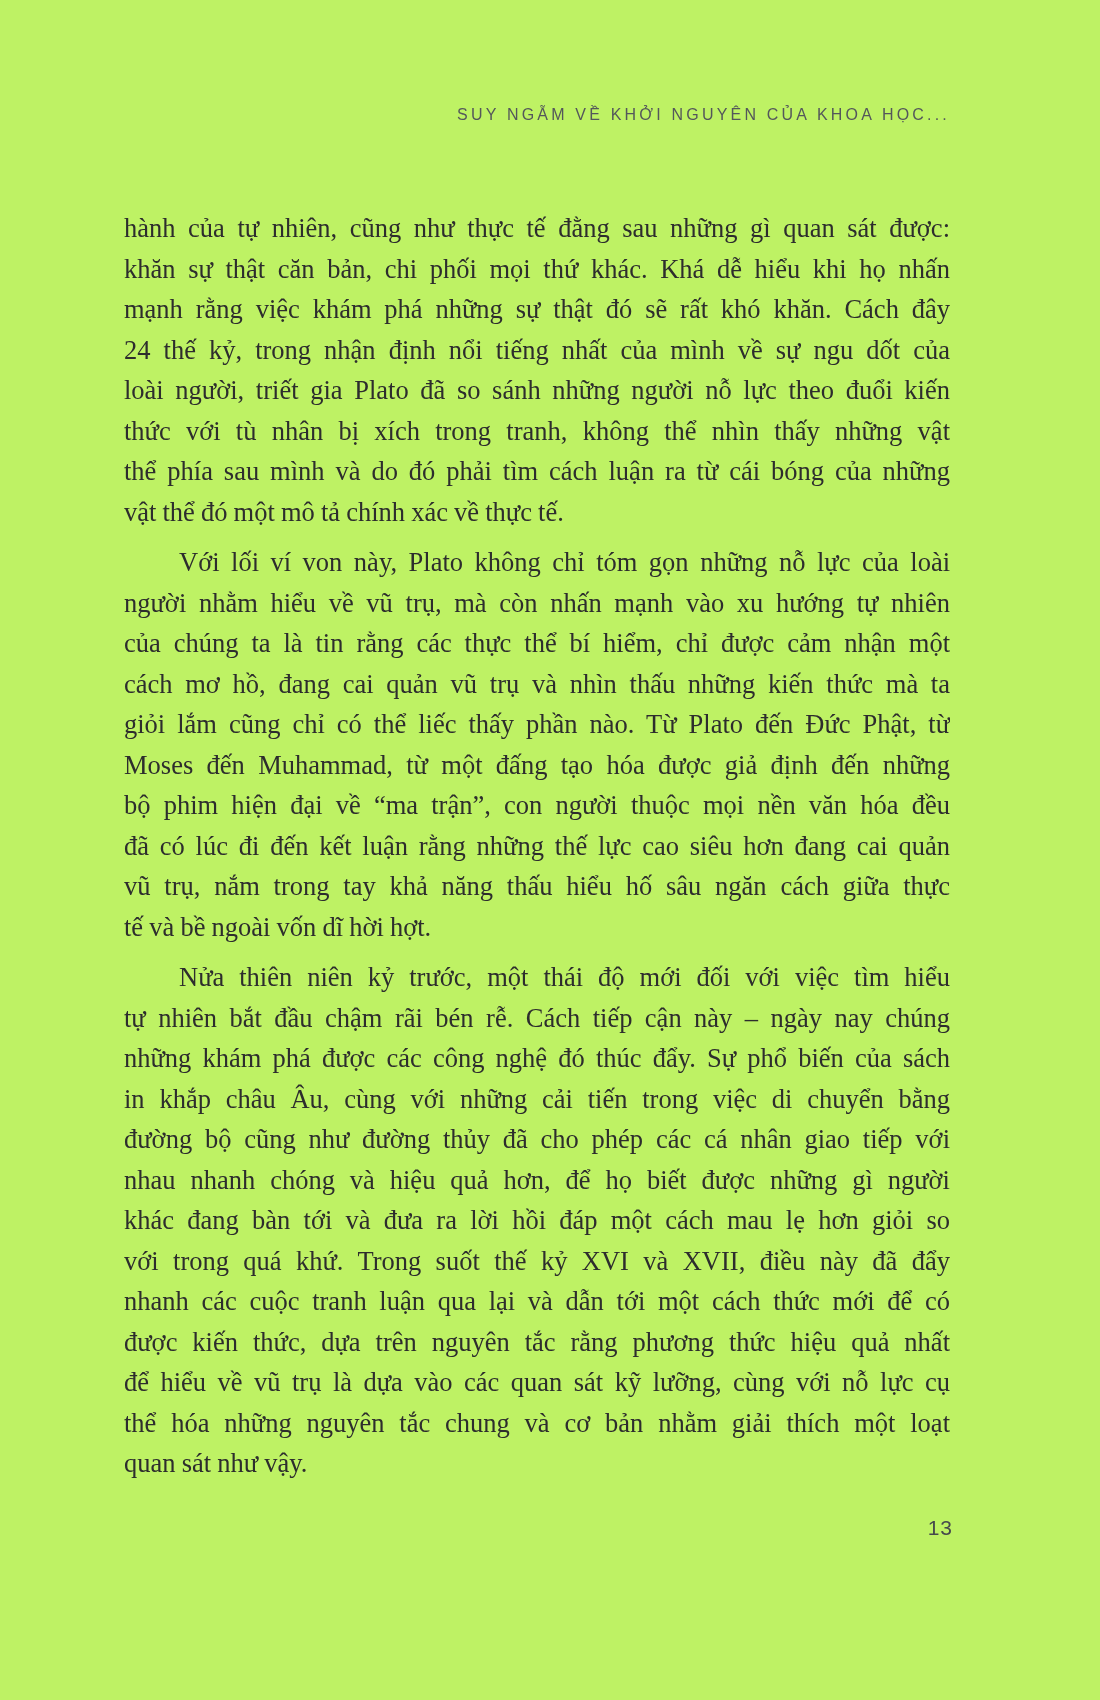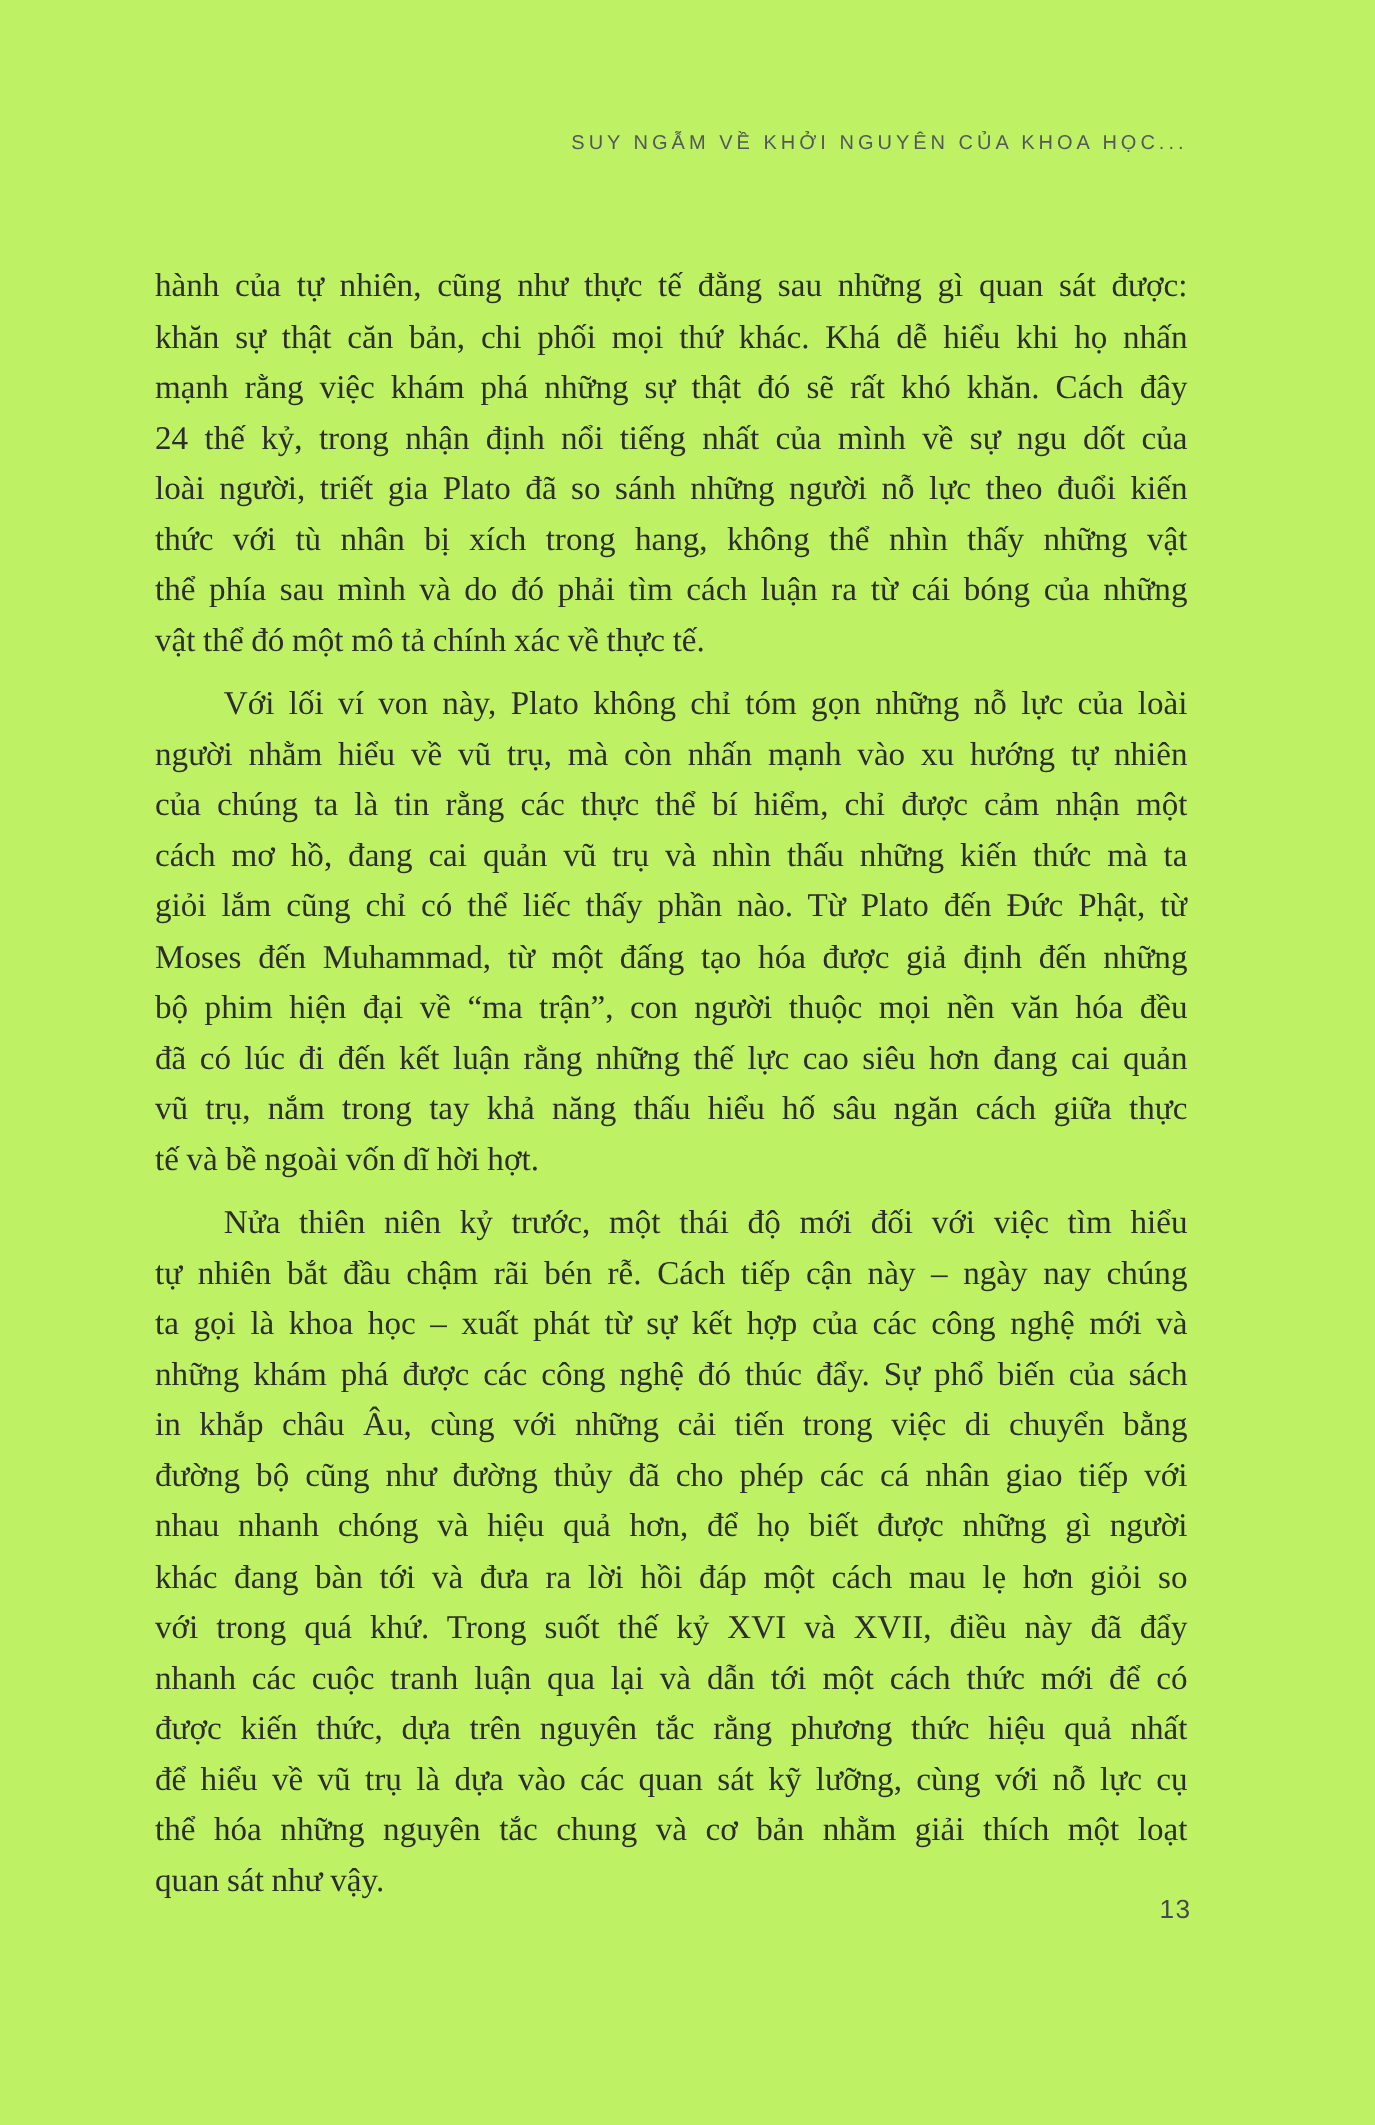--- a/index.html
+++ b/index.html
@@ -66,40 +66,39 @@
 
   <div class="running-head">SUY NGẪM VỀ KHỞI NGUYÊN CỦA KHOA HỌC...</div>
 
   <div class="text-block">
       <div class="paragraph">
         <div class="line">hành của tự nhiên, cũng như thực tế đằng sau những gì quan sát được:</div>
         <div class="line">khăn sự thật căn bản, chi phối mọi thứ khác. Khá dễ hiểu khi họ nhấn</div>
         <div class="line">mạnh rằng việc khám phá những sự thật đó sẽ rất khó khăn. Cách đây</div>
         <div class="line">24 thế kỷ, trong nhận định nổi tiếng nhất của mình về sự ngu dốt của</div>
         <div class="line">loài người, triết gia Plato đã so sánh những người nỗ lực theo đuổi kiến</div>
-        <div class="line">thức với tù nhân bị xích trong hang, không thể nhìn thấy những vật</div>
+        <div class="line">thức với tù nhân bị xích trong tranh, không thể nhìn thấy những vật</div>
         <div class="line">thể phía sau mình và do đó phải tìm cách luận ra từ cái bóng của những</div>
         <div class="line last">vật thể đó một mô tả chính xác về thực tế.</div>
       </div>
       <div class="paragraph">
         <div class="line first-indent">Với lối ví von này, Plato không chỉ tóm gọn những nỗ lực của loài</div>
         <div class="line">người nhằm hiểu về vũ trụ, mà còn nhấn mạnh vào xu hướng tự nhiên</div>
         <div class="line">của chúng ta là tin rằng các thực thể bí hiểm, chỉ được cảm nhận một</div>
         <div class="line">cách mơ hồ, đang cai quản vũ trụ và nhìn thấu những kiến thức mà ta</div>
         <div class="line">giỏi lắm cũng chỉ có thể liếc thấy phần nào. Từ Plato đến Đức Phật, từ</div>
         <div class="line">Moses đến Muhammad, từ một đấng tạo hóa được giả định đến những</div>
         <div class="line">bộ phim hiện đại về “ma trận”, con người thuộc mọi nền văn hóa đều</div>
         <div class="line">đã có lúc đi đến kết luận rằng những thế lực cao siêu hơn đang cai quản</div>
         <div class="line">vũ trụ, nắm trong tay khả năng thấu hiểu hố sâu ngăn cách giữa thực</div>
         <div class="line last">tế và bề ngoài vốn dĩ hời hợt.</div>
       </div>
       <div class="paragraph">
         <div class="line first-indent">Nửa thiên niên kỷ trước, một thái độ mới đối với việc tìm hiểu</div>
         <div class="line">tự nhiên bắt đầu chậm rãi bén rễ. Cách tiếp cận này – ngày nay chúng</div>
-        <div class="line">ta gọi là khoa học – xuất phát từ sự kết hợp của các công nghệ mới và</div>
         <div class="line">những khám phá được các công nghệ đó thúc đẩy. Sự phổ biến của sách</div>
         <div class="line">in khắp châu Âu, cùng với những cải tiến trong việc di chuyển bằng</div>
         <div class="line">đường bộ cũng như đường thủy đã cho phép các cá nhân giao tiếp với</div>
         <div class="line">nhau nhanh chóng và hiệu quả hơn, để họ biết được những gì người</div>
         <div class="line">khác đang bàn tới và đưa ra lời hồi đáp một cách mau lẹ hơn giỏi so</div>
         <div class="line">với trong quá khứ. Trong suốt thế kỷ XVI và XVII, điều này đã đẩy</div>
         <div class="line">nhanh các cuộc tranh luận qua lại và dẫn tới một cách thức mới để có</div>
         <div class="line">được kiến thức, dựa trên nguyên tắc rằng phương thức hiệu quả nhất</div>
         <div class="line">để hiểu về vũ trụ là dựa vào các quan sát kỹ lưỡng, cùng với nỗ lực cụ</div>
         <div class="line">thể hóa những nguyên tắc chung và cơ bản nhằm giải thích một loạt</div>

